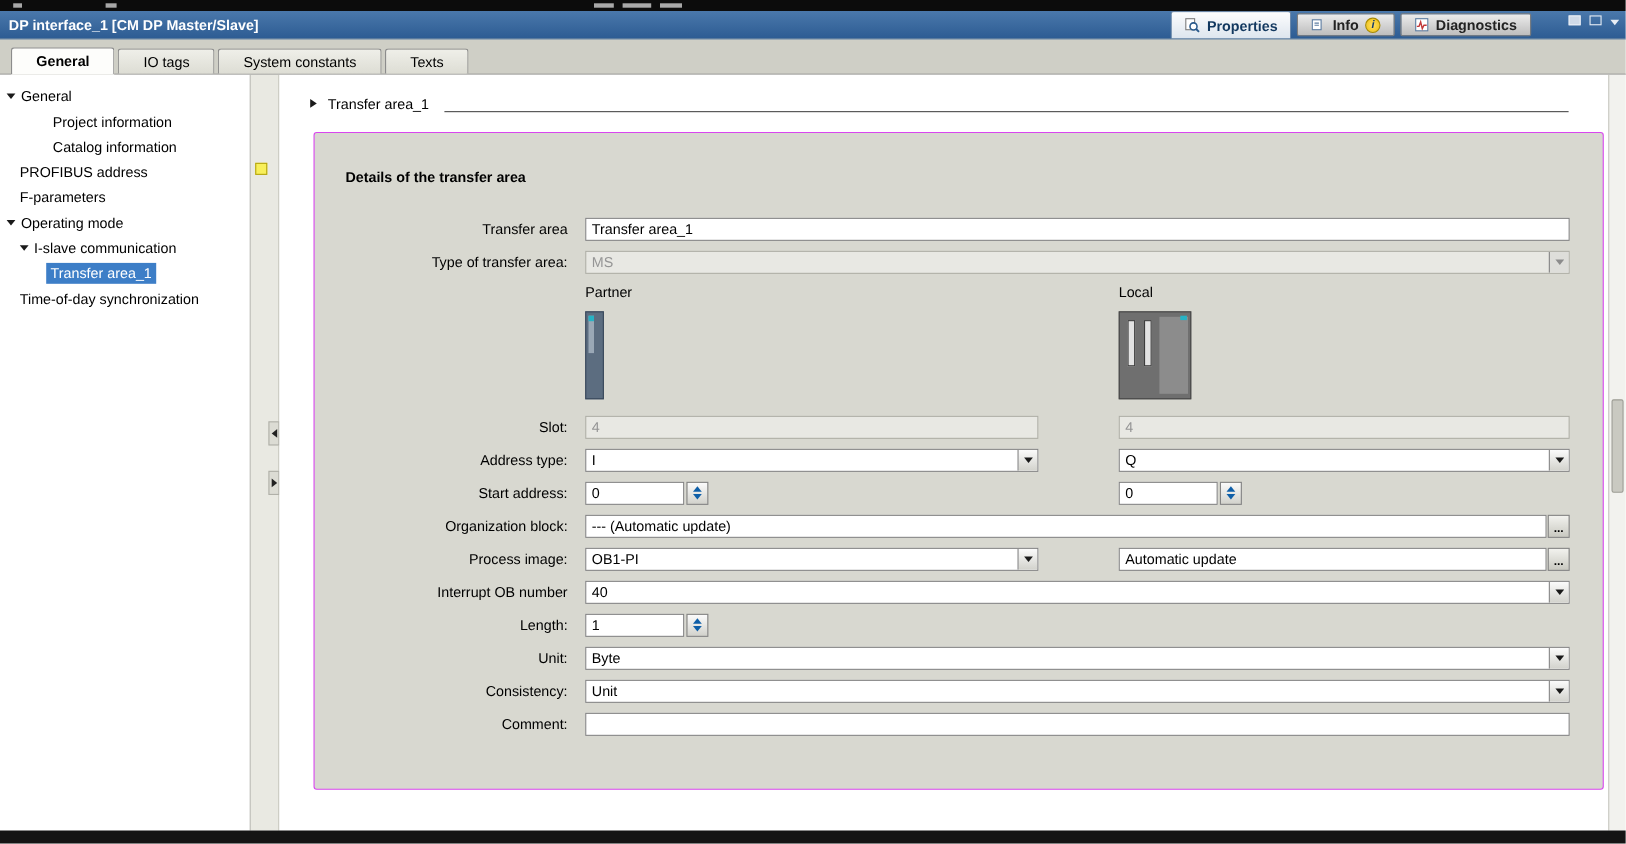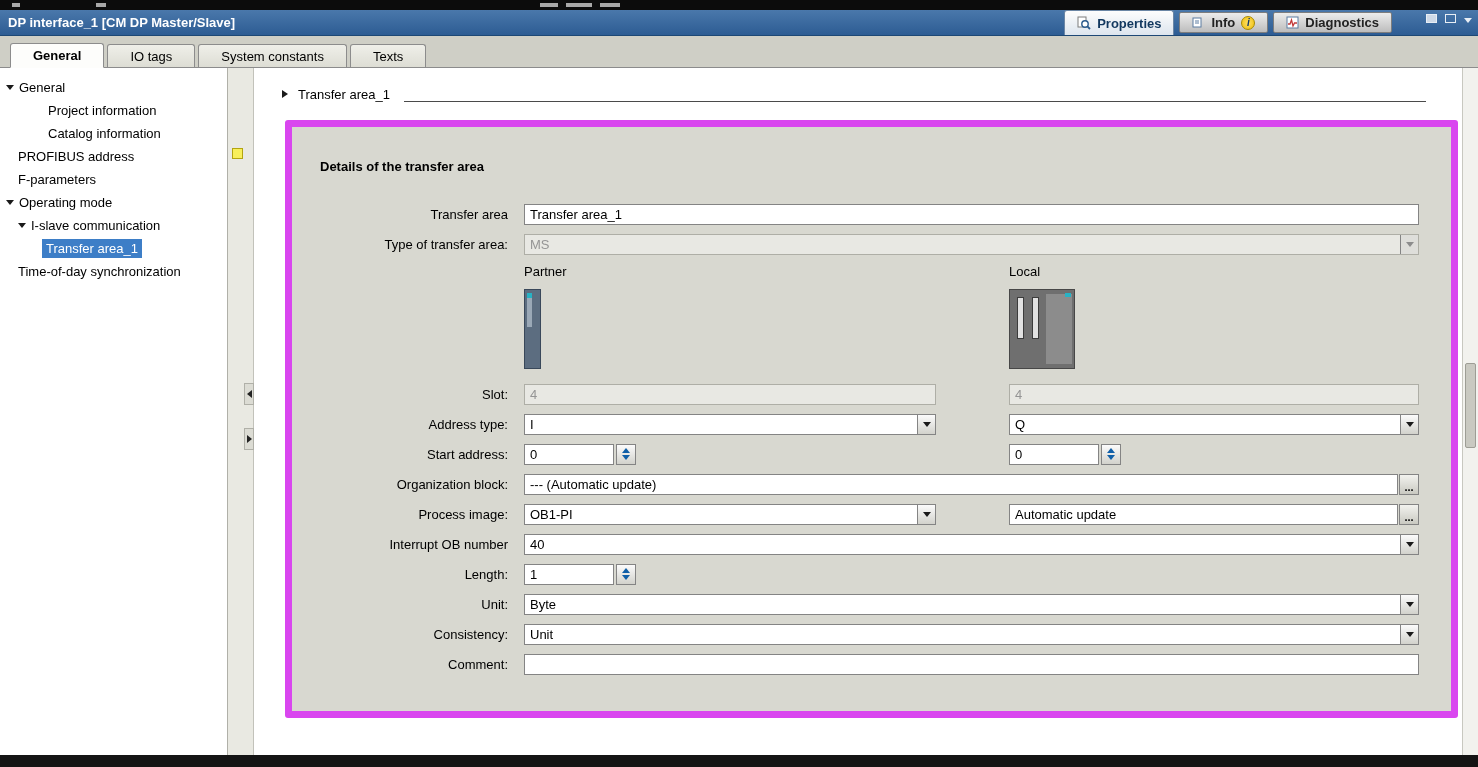--- a/index.html
+++ b/index.html
@@ -76,23 +76,23 @@
     background:#c9c9c1; border:1px solid #9d9d95; border-radius:2px; }
 
   #section-header { position:absolute; left:28px; top:16px; right:30px; height:20px;
     display:flex; align-items:center; }
   .hdr-arrow { width:0; height:0; border-top:4px solid transparent; border-bottom:4px solid transparent;
     border-left:6px solid #1a1a1a; margin-right:10px; }
   #section-header .rule { flex:1; border-bottom:1px solid #4a4a4a; height:1px; margin-left:14px;
     margin-right:6px; align-self:flex-end; margin-bottom:2px; }
 
   #panel { position:absolute; left:31px; top:52px; width:1173px; height:598px;
-    background:#d8d8d0; border:7px solid #d946ef; border-radius:3px; padding-top:32px; }
+    background:#d8d8d0; border:1px solid #d946ef; border-radius:3px; padding-top:32px; }
   #panel-title { margin-left:28px; font-weight:bold; height:16px; }
-  #form { margin-top:24px; }
+  #form { margin-top:24px;margin-left:14px; }
   .row { display:flex; align-items:center; height:30px; }
   .row.labels { height:24px; }
   .row.images { height:96px; align-items:flex-start; }
   .lbl { width:224px; flex-shrink:0; text-align:right; padding-right:8px; margin-right:8px; }
   .farea { display:flex; align-items:center; }
   .c1 { width:412px; }
   .gapand { width:73px; text-align:center; flex-shrink:0; }
   .c2 { width:410px; }
   .full { width:895px; }
 

